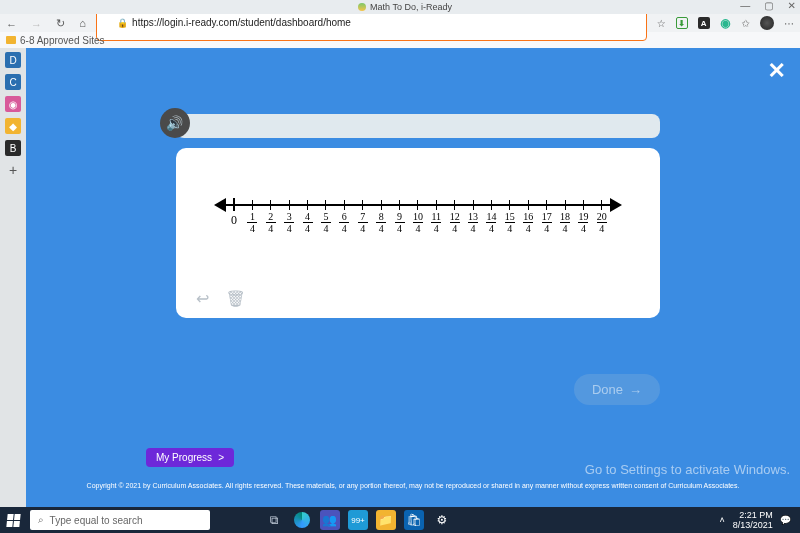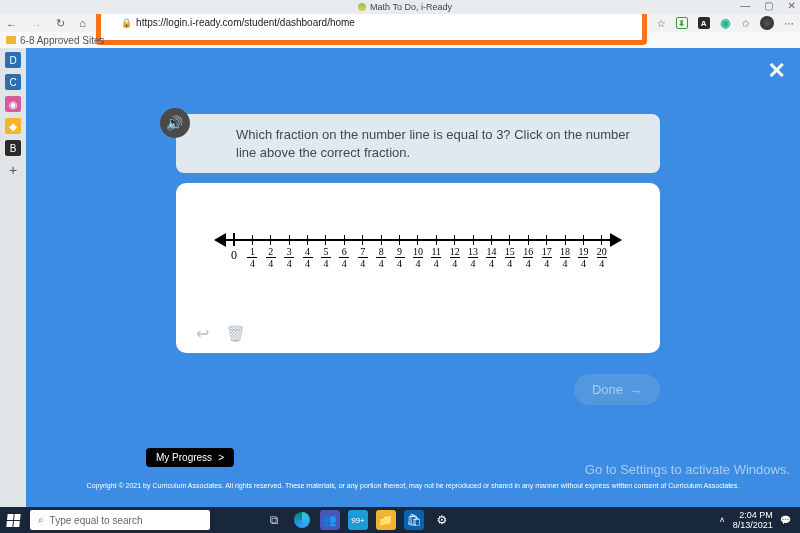--- a/index.html
+++ b/index.html
@@ -2,21 +2,21 @@
 <html><head>
 <meta charset="utf-8">
 <style>
   * { box-sizing: border-box; margin: 0; padding: 0; }
   body { width: 800px; height: 533px; font-family: "Segoe UI", Arial, sans-serif; overflow: hidden; background: #fff; position: relative; }
   .titlebar { height: 14px; background: #e8ecef; display: flex; align-items: center; justify-content: center; position: relative; font-size: 9px; color: #444; padding-left: 10px; }
   .titlebar .dot { width: 8px; height: 8px; border-radius: 50%; background: linear-gradient(#7cc86b, #f7c44a); display: inline-block; margin-right: 4px; }
   .titlebar .ctrls { position: absolute; right: 4px; top: 0; display: flex; align-items: center; gap: 14px; font-size: 10px; color: #666; }
   .addrbar { height: 18px; background: #f0f2f4; display: flex; align-items: center; padding: 0 6px; gap: 10px; font-size: 11px; color: #555; }
   .addrbar .nav-icons { display: flex; gap: 14px; align-items: center; }
-  .addrbar .url { flex: 1; background: #fff; border: 5px solid #f97316; border-radius: 4px; padding: 17px 20px; font-size: 10px; color: #222; height: 14px; line-height: 12px; display:flex; align-items:center; gap:4px; }
+  .addrbar .url { flex: 1; background: #fff; border: 1px solid #f97316; border-radius: 4px; padding: 17px 20px; font-size: 10px; color: #222; height: 14px; line-height: 12px; display:flex; align-items:center; gap:4px; }
   .addrbar .right-icons { display: flex; align-items: center; gap: 10px; font-size: 10px; }
   .circ-ic { width: 12px; height: 12px; border-radius: 2px; display:inline-flex; align-items:center; justify-content:center; font-size:8px; font-weight:bold; }
   .avatar { width: 14px; height: 14px; border-radius: 50%; background: radial-gradient(circle, #555, #222); }
   .bookbar { height: 16px; background: #f7f8fa; display: flex; align-items: center; padding: 0 6px; font-size: 10px; color: #555; gap:4px; }
   .bookbar .folder { width:10px; height:8px; background:#f2b431; border-radius:1px; display:inline-block; }
   .workspace { display: flex; height: calc(533px - 14px - 18px - 16px - 26px); }
   .sidebar { width: 26px; background: #e1e4e6; display: flex; flex-direction: column; align-items: center; padding-top: 4px; gap: 6px; }
   .sidebar .si { width: 16px; height: 16px; border-radius: 2px; display:flex; align-items:center; justify-content:center; font-size:10px; color:#fff; }
   .main { flex: 1; background: #80bfe8; position: relative; }
   .app { position:absolute; inset:0; background:#3b8ce2; padding:0; }
@@ -33,21 +33,21 @@
   .ticks { position:absolute; top:0; left:18px; right:18px; height:100%; display:flex; justify-content:space-between; align-items:flex-start; }
   .tick { display:flex; flex-direction:column; align-items:center; width:0; white-space:nowrap; position:relative; }
   .tick .bar { width:1.5px; height:13px; background:#000; position:relative; top:0; }
   .tick.small .bar { width:1px; height:10px; top:2px; }
   .tick .lbl { font-family: "Times New Roman", serif; font-size:10px; line-height:10px; text-align:center; margin-top:4px; }
   .tick .lbl.frac { display:flex; flex-direction:column; align-items:center; }
   .tick .lbl.frac .num, .tick .lbl.frac .den { line-height:9px; }
   .tick .lbl.frac .fline { width:10px; height:1px; background:#000; margin:1px 0; }
   .tools { position:absolute; bottom:10px; left:20px; display:flex; gap:16px; color:#b8c0c8; font-size:16px; }
   .done { position:absolute; right:140px; bottom:102px; background:rgba(120,170,220,.4); color:rgba(255,255,255,.5); border:none; border-radius:20px; padding:8px 18px; font-size:13px; display:flex; align-items:flex-start; gap:6px; }
-  .myprog { position:absolute; left:120px; bottom:40px; background:#000000; color:#fff; font-size:10px; border-radius:4px; padding:4px 10px; display:flex; align-items:center; gap:6px; }
+  .myprog { position:absolute; left:120px; bottom:40px; background:#6d28d9; color:#fff; font-size:10px; border-radius:4px; padding:4px 10px; display:flex; align-items:center; gap:6px; }
   .copyright { position:absolute; bottom:18px; left:0; right:0; text-align:center; color:#fff; font-size:7px; }
   .activate { position:absolute; right:10px; bottom:30px; text-align:left; color:rgba(255,255,255,.55); font-size:12px; }
   .activate .sub { font-size:13px; }
   .taskbar { height:26px; background:#19273a; display:flex; align-items:center; color:#fff; font-size:10px; position:relative; }
   .taskbar .start { width:26px; height:26px; display:flex; align-items:center; justify-content:center; }
   .winlogo { display:grid; grid-template:6px 6px / 6px 6px; gap:1px; transform: skewX(-6deg); }
   .winlogo span { background:#fff; }
   .search { background:#fff; color:#666; height:20px; margin:0 4px; border-radius:2px; display:flex; align-items:center; gap:6px; padding:0 8px; width:180px; }
   .taskbar .tray { display:flex; gap:8px; align-items:center; margin-left:auto; padding-right:8px; font-size:9px; white-space:nowrap; }
   .taskbar .apps { display:flex; gap:8px; align-items:center; margin-left:50px; }
@@ -103,21 +103,20 @@
       <div class="si" style="background: rgb(42, 42, 42);">B</div>
       <div class="si" style="background: transparent; color: rgb(85, 85, 85); font-size: 14px;">+</div>
     </div>
 
   <div class="main">
     <div class="app">
       <div class="close-x">✕</div>
 
       <div class="question">
         <div class="speaker">🔊</div>
-        <span>Which fraction on the number line is equal to 3? Click on the number line above the correct fraction.</span>
       </div>
 
       <div class="card">
         <div class="nline-wrap">
           <div class="nline">
             <div class="arrowL"></div>
             <div class="axis"></div>
             <div class="arrowR"></div>
             <div class="ticks" id="ticks">
                 <div class="tick">
@@ -332,18 +331,18 @@
       </div>
     <div class="ai" style="background:#4b53bc">👥</div>
     <div class="ai" style="background:#1f9ad6;position:relative;font-size:8px">99+</div>
     <div class="ai" style="background:#f2b431">📁</div>
     <div class="ai" style="background:#0a63b0">🛍</div>
     <div class="ai" style="color:#fff">⚙</div>
   </div>
   <div class="tray">
     <span>˄</span>
     <div style="text-align:right;line-height:10px">
-      <div>2:04 PM</div>
+      <div>2:21 PM</div>
       <div>8/13/2021</div>
     </div>
     <span>💬</span>
   </div>
 </div>
 
 </body></html>

